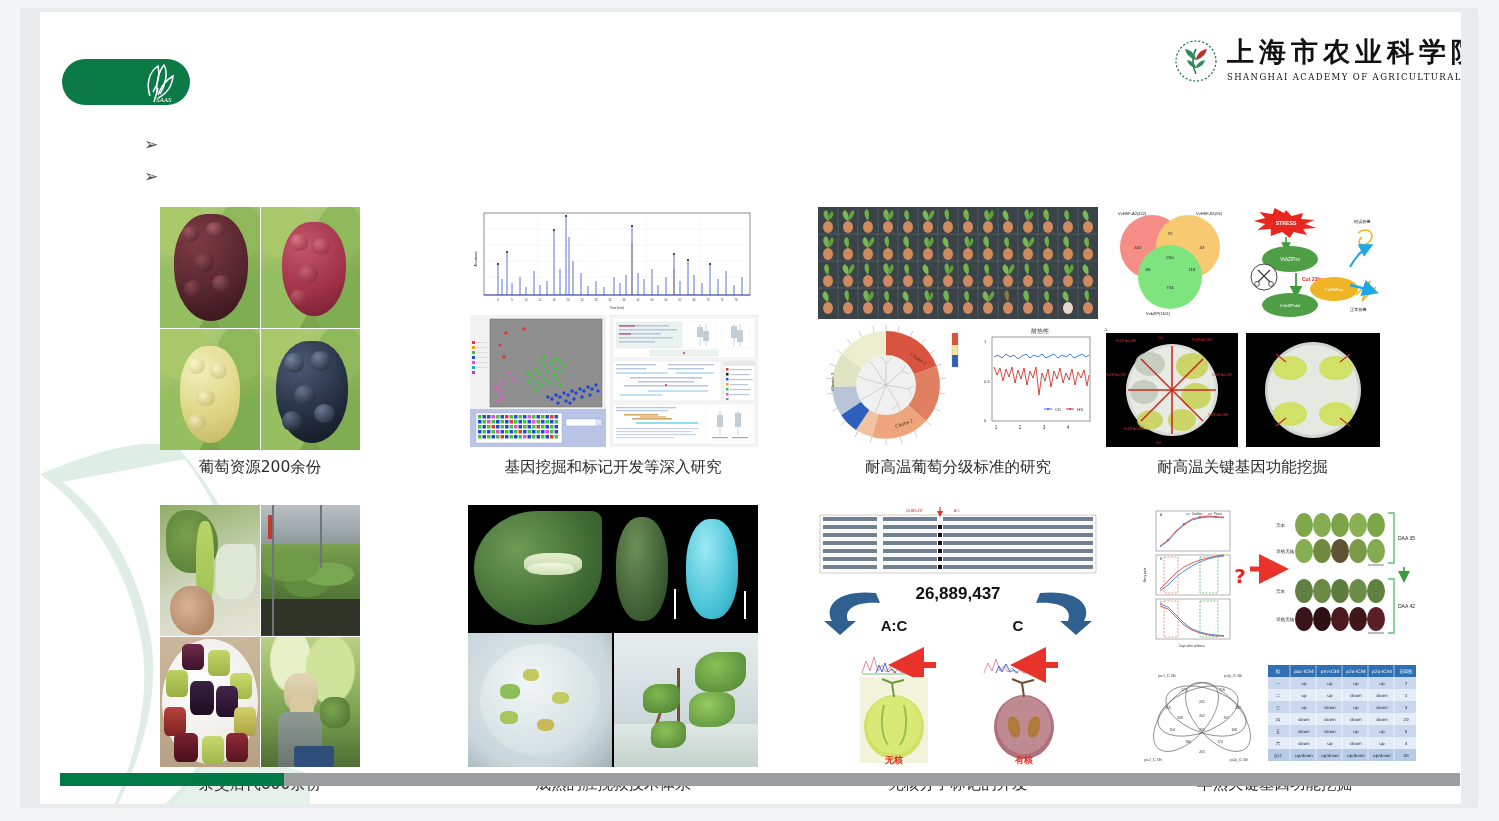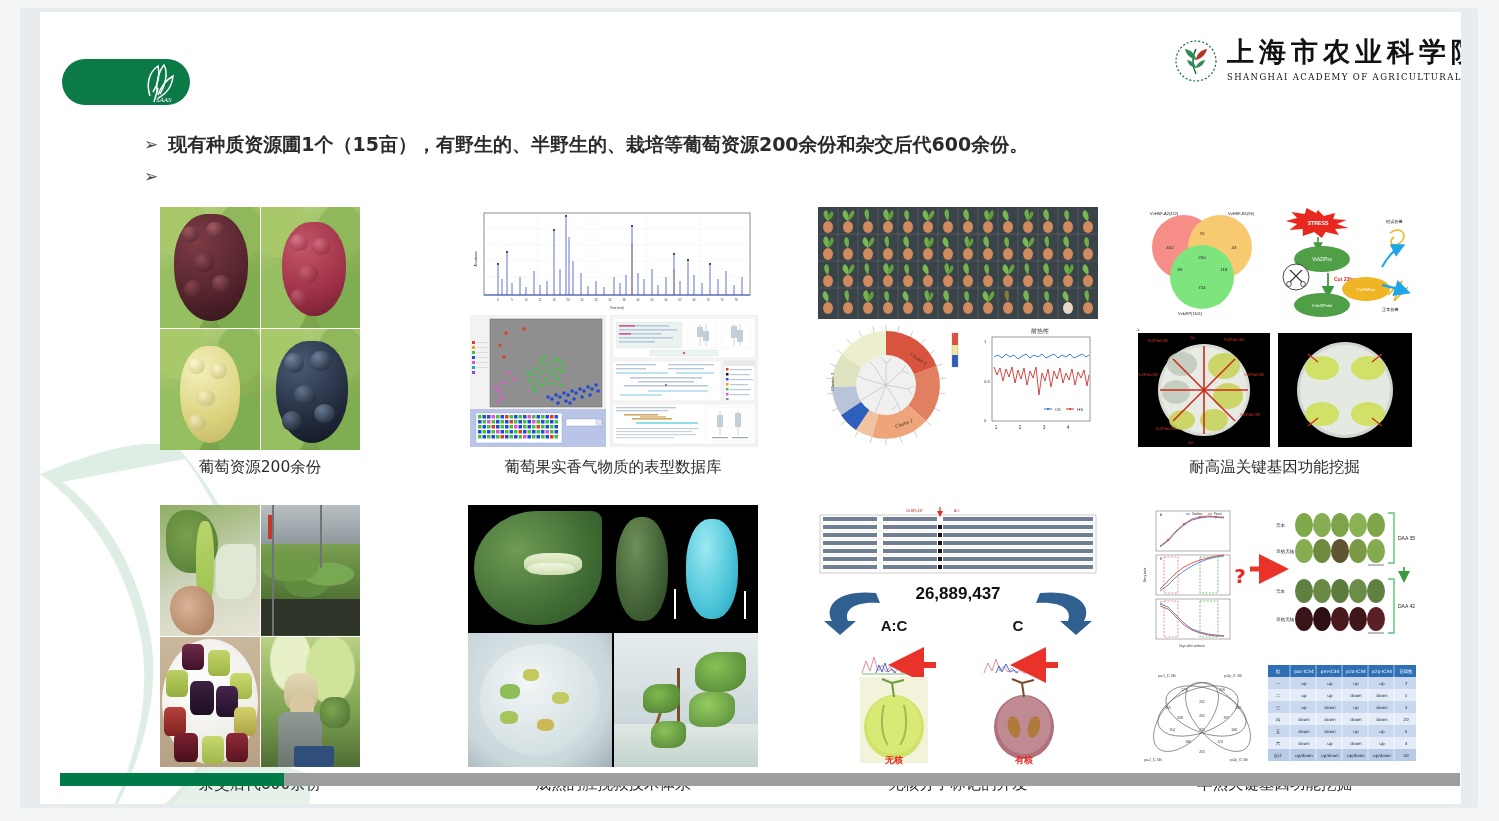--- a/index.html
+++ b/index.html
@@ -131,21 +131,20 @@
           <path d="M23 30 C 28 29 31 26 32 22 C 27 23 24 26 23 29" fill="#2f8a5a"></path>
         </svg>
         <div class="cn">上海市农业科学院</div>
         <div class="en">SHANGHAI ACADEMY OF AGRICULTURAL SCIENCES</div>
       </div>
     </div>
 
     <div class="bullets">
       <div class="bullet">
         <span class="marker">➢</span>
-        <span>现有种质资源圃1个（15亩），有野生的、半野生的、栽培等葡萄资源200余份和杂交后代600余份。</span>
       </div>
       <div class="bullet">
         <span class="marker">➢</span>
       </div>
     </div>
 
     <div class="grid">
 
       <div class="cell" style="left:10px;top:0;width:200px;">
         <div class="fig" style="width:200px;height:243px;">
@@ -565,21 +564,21 @@
             <g fill="#c2cfd9">
               <rect x="107" y="100" width="6" height="12"></rect>
                 <rect x="125" y="98" width="6" height="14"></rect>
             </g>
             <g fill="#9aa8b8">
                 <rect x="102" y="122" width="16" height="1.2"></rect>
                 <rect x="122" y="122" width="16" height="1.2"></rect>
               </g>
           </svg>
         </div>
-        <div class="cap">葡萄果实香气物质的表型数据库</div>
+        <div class="cap">基因挖掘和标记开发等深入研究</div>
       </div>
 
       <div class="cell" style="left:668px;top:0;width:280px;">
         <div class="fig" style="width:280px;height:243px;">
 
           <svg viewBox="0 0 280 112" style="position:absolute;left:0;top:0;width:280px;height:112px;">
             <rect x="0" y="0" width="280" height="112" fill="#3a4348"></rect>
             <g id="pots"></g>
             <g id="potgrid"></g>
 
@@ -936,23 +935,24 @@
             <g>
               <line x1="74" y1="86" x2="82" y2="86" stroke="#2c6fd8" stroke-width="1"></line>
               <circle cx="78" cy="86" r="1" fill="#2c6fd8"></circle>
               <text x="85" y="88" font-size="4.4" fill="#333" font-family="Liberation Sans, sans-serif">CK</text>
               <line x1="96" y1="86" x2="104" y2="86" stroke="#d0342c" stroke-width="1"></line>
               <circle cx="100" cy="86" r="1" fill="#d0342c"></circle>
               <text x="107" y="88" font-size="4.4" fill="#333" font-family="Liberation Sans, sans-serif">HS</text>
             </g>
           </svg>
         </div>
+        <div class="cap">耐高温葡萄分级标准的研究</div>
       </div>
 
-      <div class="cell" style="left:982px;top:0;width:285px;">
+      <div class="cell" style="left:950px;top:0;width:285px;">
         <div class="fig" style="width:285px;height:243px;">
 
           <svg viewBox="0 0 285 116" style="position:absolute;left:0;top:0;width:285px;height:116px;">
 
             <g opacity="0.72">
               <circle cx="52" cy="40" r="32" fill="#f3645a"></circle>
               <circle cx="88" cy="40" r="32" fill="#f5b73c"></circle>
               <circle cx="70" cy="70" r="32" fill="#4ddc4d"></circle>
             </g>
             <g font-size="4.4" fill="#222" font-family="Liberation Sans, sans-serif" text-anchor="middle">

